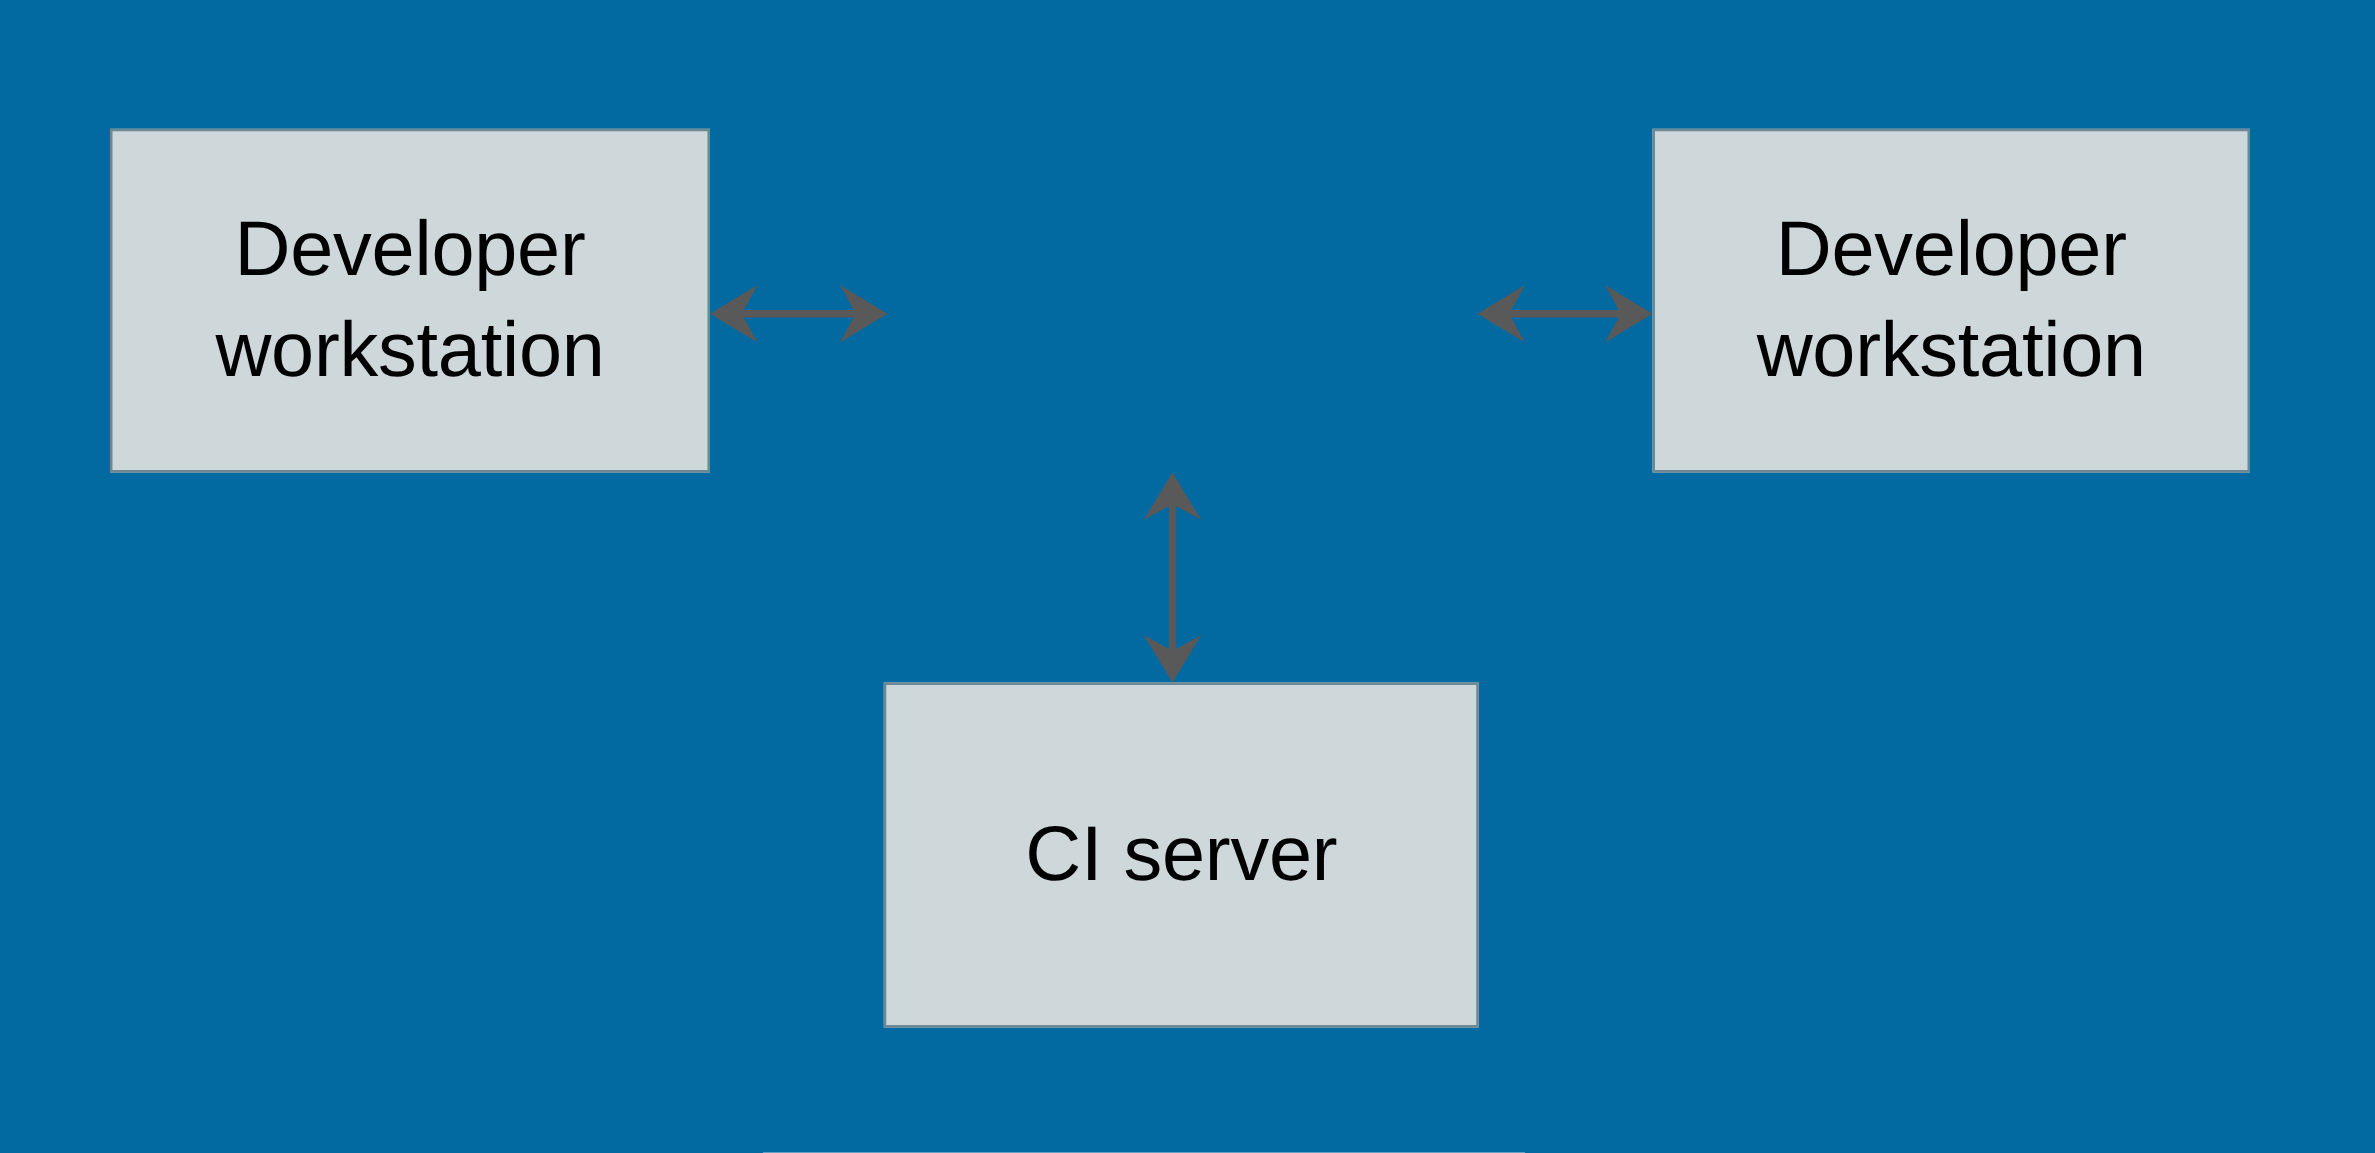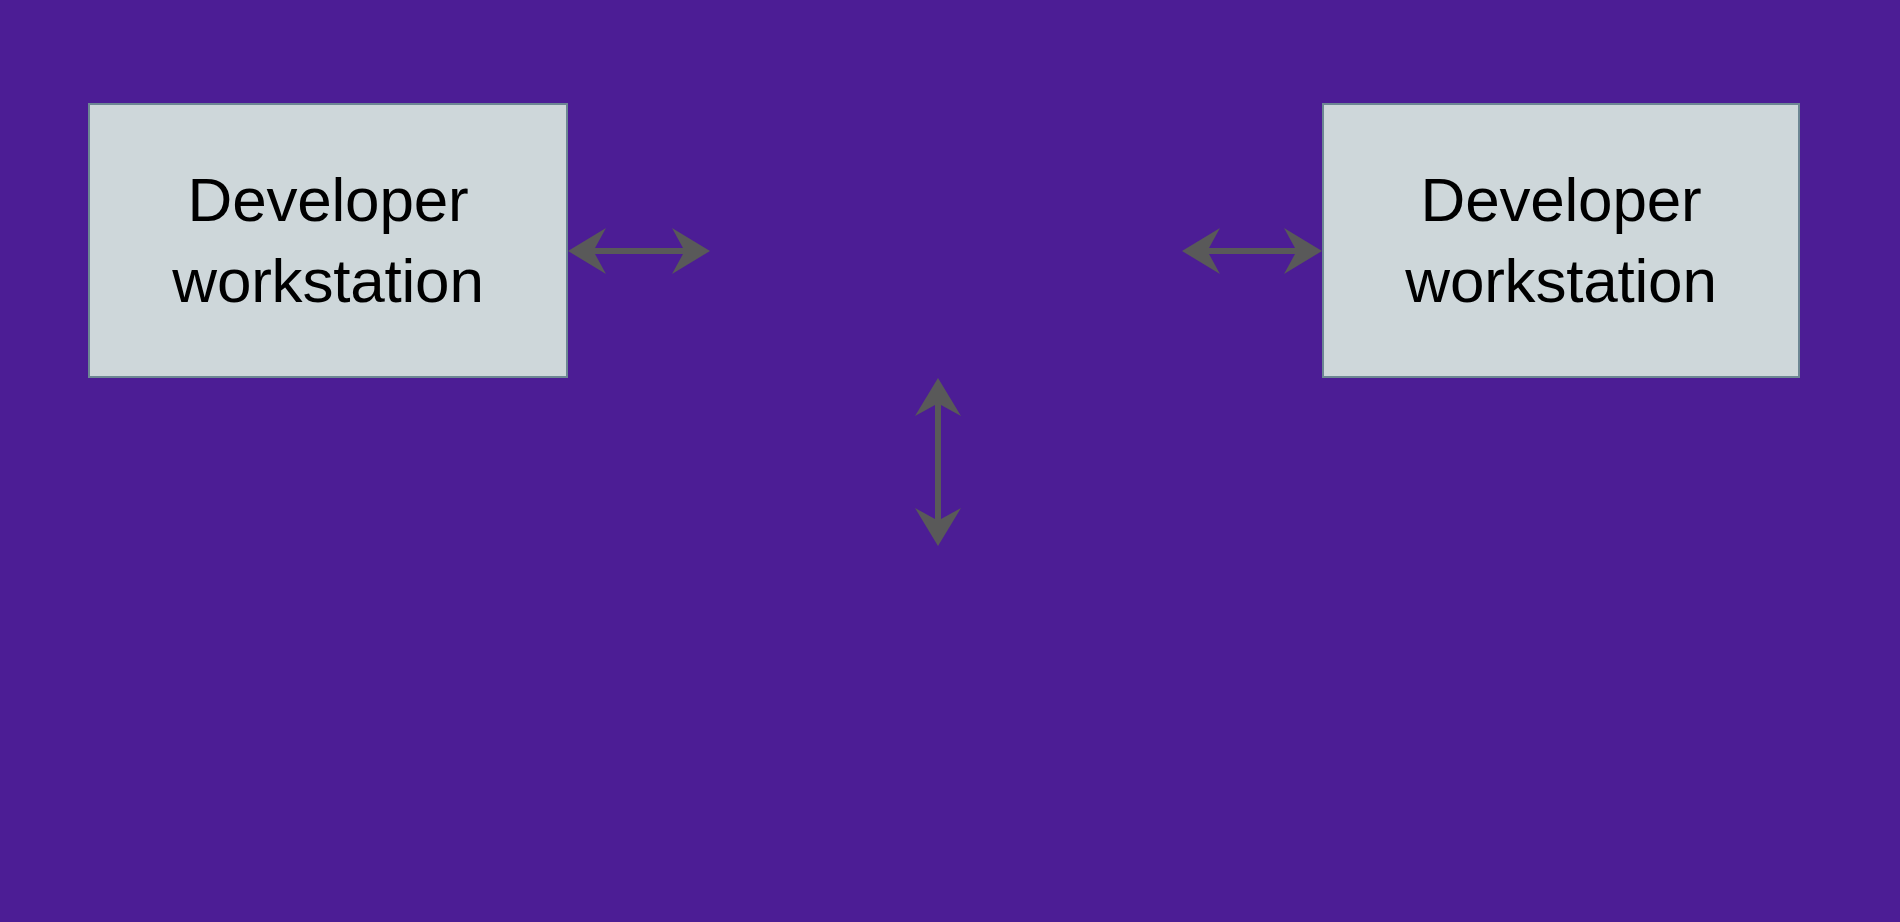--- a/index.html
+++ b/index.html
@@ -43,33 +43,36 @@
     pointer-events: none;
   }
   .connector svg {
     display: block;
     overflow: visible;
   }
 </style>
 </head>
 <body>
 
-<div id="diagram-canvas" style="background: #4c1d95;">
+<div id="diagram-canvas" style="background: #0369a1;">
 
   <div class="node-box" id="node-dev-workstation-left" style="left: 88px; top: 103px; width: 480px; height: 275px; background: rgb(206, 215, 218); border-color: rgb(109, 135, 147);">
     <span class="node-label" style="color: rgb(0, 0, 0);">Developer
 workstation</span>
   </div>
 
 
   <div class="node-box" id="node-dev-workstation-right" style="left: 1322px; top: 103px; width: 478px; height: 275px; background: rgb(206, 215, 218); border-color: rgb(109, 135, 147);">
     <span class="node-label" style="color: rgb(0, 0, 0);">Developer
 workstation</span>
   </div>
 
+  <div class="node-box" id="node-ci-server" style="left: 707px; top: 546px; width: 476px; height: 276px; background: rgb(206, 215, 218); border-color: rgb(109, 135, 147);">
+    <span class="node-label" style="color: rgb(0, 0, 0);">CI server</span>
+  </div>
 
   <div class="connector" id="conn-left-workstation-to-cache" style="left: 568px; top: 228px; width: 142px; height: 46px;">
     <svg id="svg-conn-left-workstation-to-cache" width="142" height="46" viewBox="0 0 142 46">
         <path d="M 0.00,23.00 L 38.00,0.00 L 27.00,20.00 L 115.00,20.00 L 104.00,0.00 L 142.00,23.00 L 104.00,46.00 L 115.00,26.00 L 27.00,26.00 L 38.00,46.00 Z" fill="#595959"></path>
       </svg>
   </div>
 
   <div class="connector" id="conn-cache-to-right-workstation" style="left: 1182px; top: 228px; width: 140px; height: 46px;">
     <svg id="svg-conn-cache-to-right-workstation" width="140" height="46" viewBox="0 0 140 46">
         <path d="M 0.00,23.00 L 38.00,0.00 L 27.00,20.00 L 113.00,20.00 L 102.00,0.00 L 140.00,23.00 L 102.00,46.00 L 113.00,26.00 L 27.00,26.00 L 38.00,46.00 Z" fill="#595959"></path>

